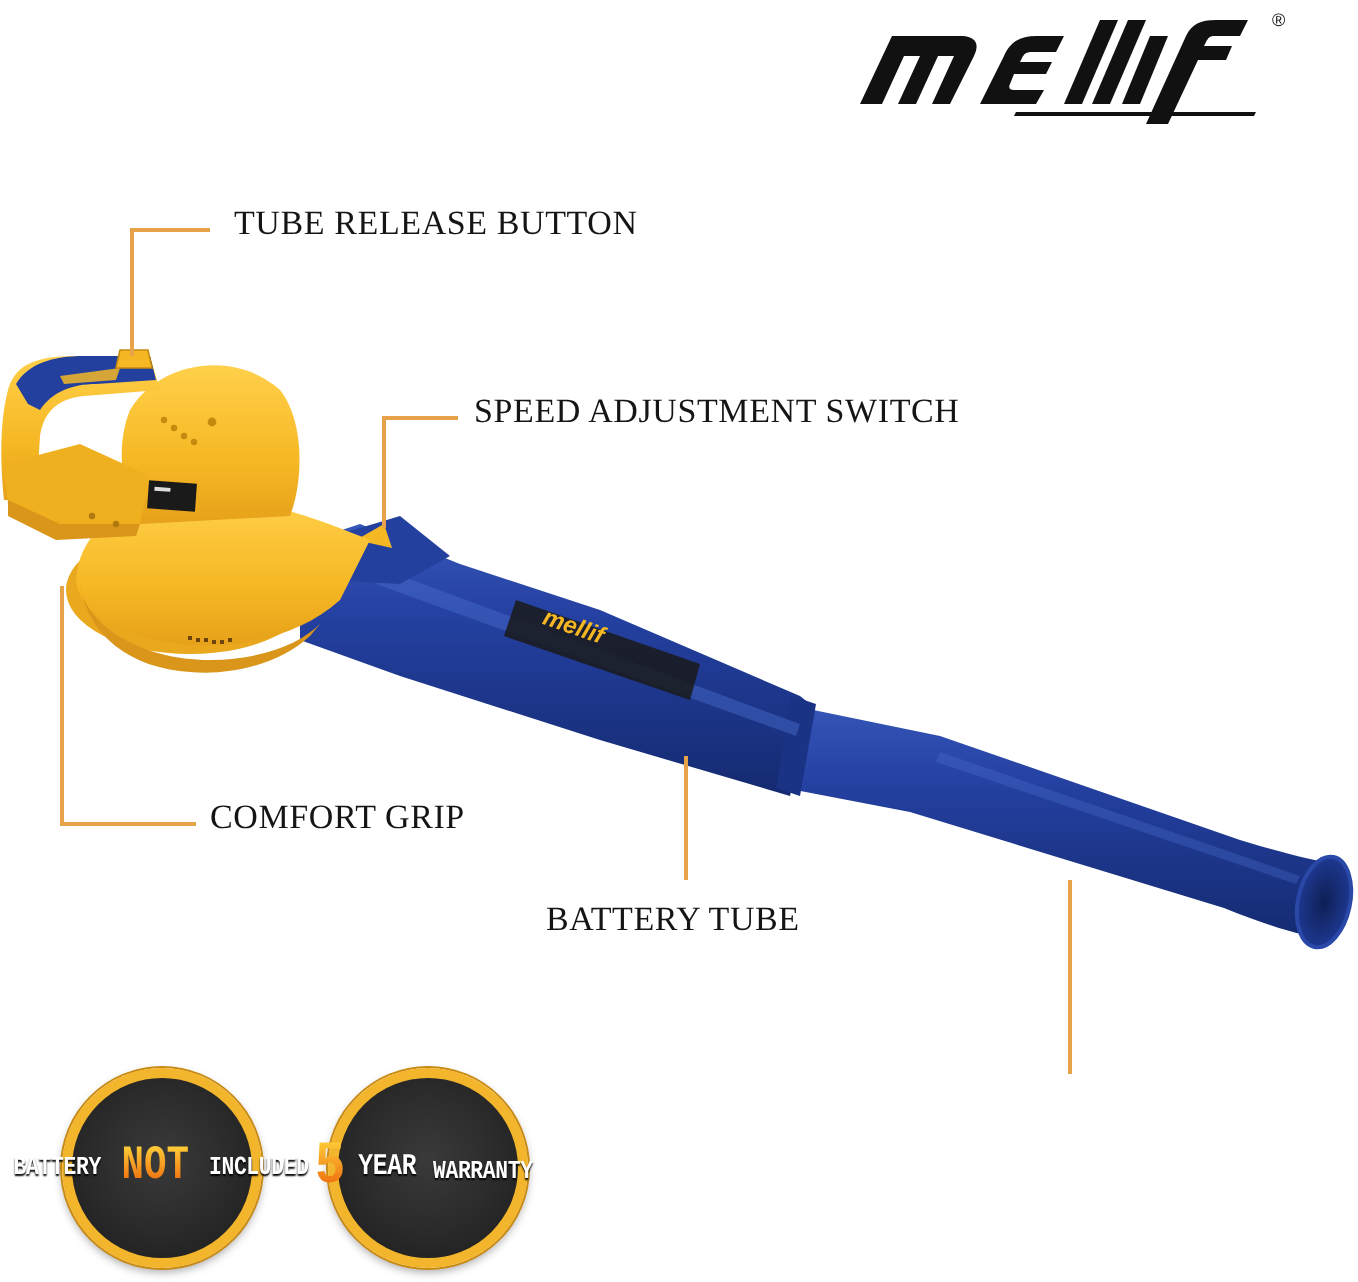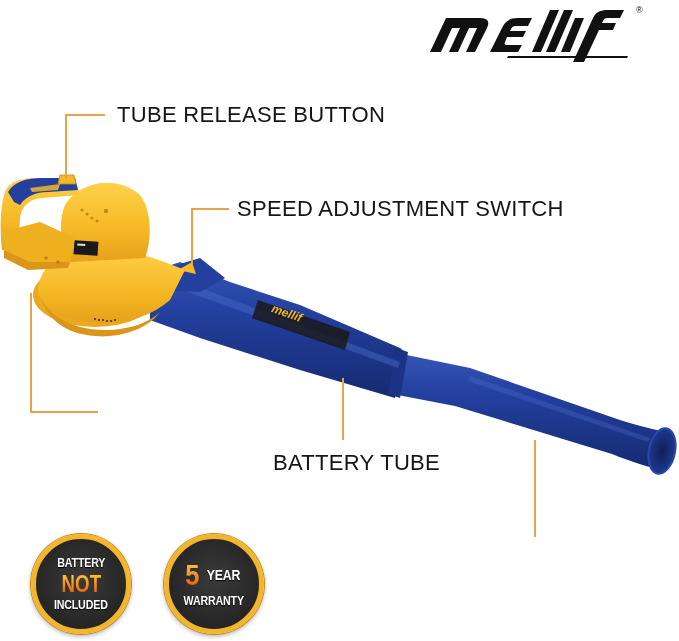--- a/index.html
+++ b/index.html
@@ -11,40 +11,40 @@
   
   .logo { position: absolute; left: 428px; top: 4px; width: 210px; height: 60px; }
   .logo-reg { position: absolute; left: 636px; top: 5px; font-size: 9px; color: #111; }
 
   
   .product { position: absolute; left: 0; top: 0; width: 679px; height: 641px; }
 
   
   .label {
     position: absolute;
-    font-family: Liberation Sans, sans-serif;
-    font-size: 22px;
+    font-family: Liberation Serif, serif;
+    font-size: 17px;
     letter-spacing: 0.3px;
     color: #151515;
     white-space: nowrap;
     font-weight: normal;
   }
   .callout { position: absolute; background: #e8a24a; }
 
   
   .badge {
     position: absolute;
     width: 100px; height: 100px;
     border-radius: 50%;
     background: radial-gradient(circle at 50% 45%, #3a3a3a 0%, #2a2a2a 55%, #1c1c1c 100%);
     border: 5px solid #f2b52b;
     box-shadow: 0 0 0 1px #c98a12, 0 2px 5px rgba(0,0,0,0.35);
-    display: flex; flex-direction: column; align-items: center; justify-content: center;
+    display: flex; flex-direction: row; align-items: center; justify-content: center;
     text-align: center;
-    font-family: Liberation Sans, sans-serif;
+    font-family: Liberation Mono, monospace;
     font-weight: bold;
   }
   .badge .txt-white {
     color: #ffffff; font-size: 13px; letter-spacing: -0.2px;
     transform: scaleX(0.82); line-height: 1.05;
     text-shadow: 0 1px 1px #000;
   }
   .badge .txt-orange {
     font-size: 24px; line-height: 1;
     transform: scaleX(0.78);
@@ -156,20 +156,21 @@
   <div class="callout" style="left:65px; top:114px; width:2px; height:64px;"></div>
   <div class="callout" style="left:65px; top:114px; width:40px; height:2px;"></div>
   <div class="label" style="left:117px; top:102px;">TUBE RELEASE BUTTON</div>
 
   <div class="callout" style="left:191px; top:208px; width:2px; height:56px;"></div>
   <div class="callout" style="left:191px; top:208px; width:38px; height:2px;"></div>
   <div class="label" style="left:237px; top:196px;">SPEED ADJUSTMENT SWITCH</div>
 
   <div class="callout" style="left:30px; top:293px; width:2px; height:120px;"></div>
   <div class="callout" style="left:30px; top:411px; width:68px; height:2px;"></div>
+  <div class="label" style="left:105px; top:399px;">COMFORT GRIP</div>
 
   <div class="callout" style="left:342px; top:378px; width:2px; height:62px;"></div>
   <div class="label" style="left:273px; top:450px;">BATTERY TUBE</div>
 
   <div class="callout" style="left:534px; top:440px; width:2px; height:97px;"></div>
 
   <div class="badge" style="left:31px; top:534px;">
     <span class="txt-white">BATTERY</span>
     <span class="txt-orange">NOT</span>
     <span class="txt-white">INCLUDED</span>

